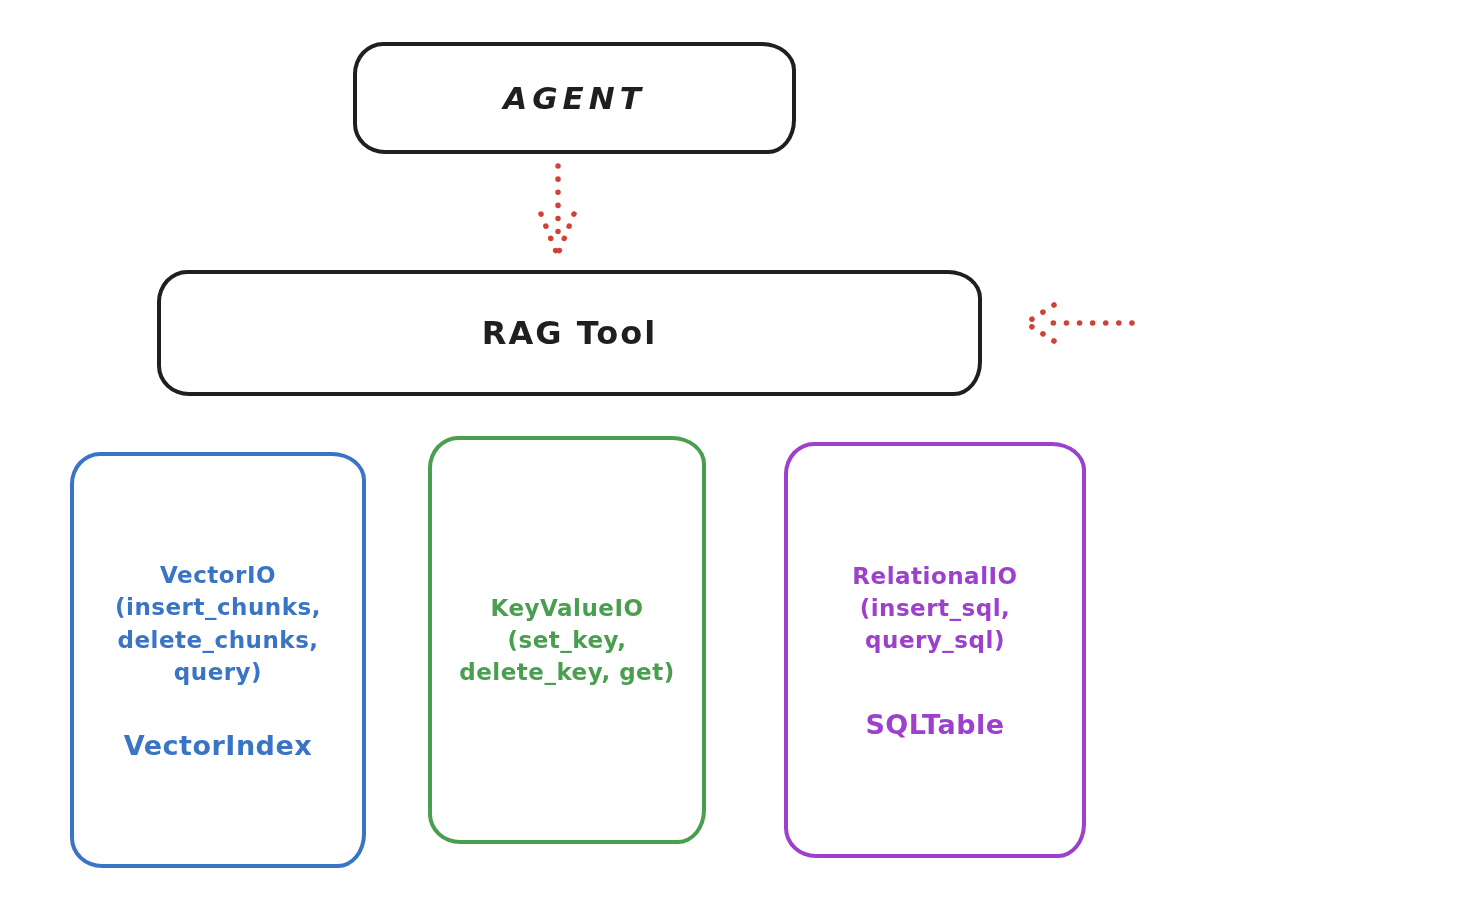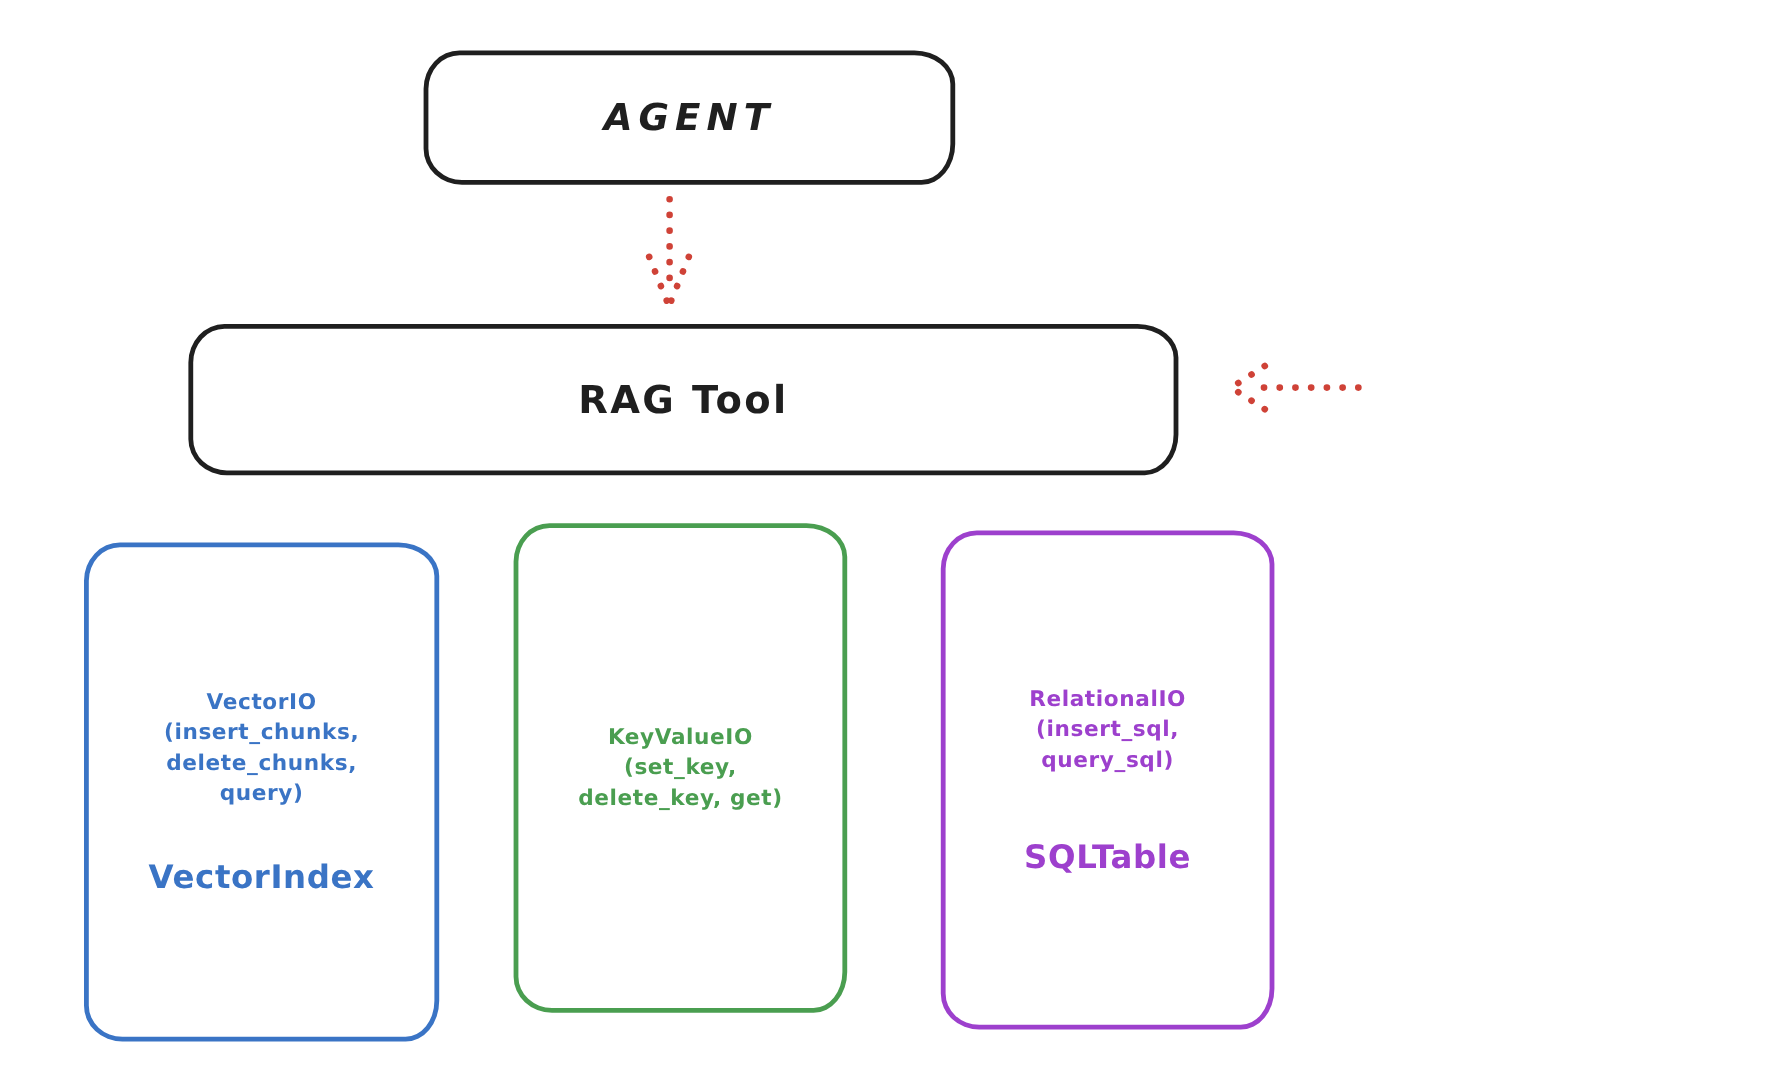--- a/index.html
+++ b/index.html
@@ -73,42 +73,42 @@
     display: flex;
     flex-direction: column;
     align-items: center;
     justify-content: center;
     text-align: center;
     border-width: 4px;
     border-style: solid;
     padding: 20px;
   }
   .backend .api {
-    font-size: 18px;
+    font-size: 23px;
     font-weight: 600;
     line-height: 1.4;
     white-space: pre-line;
     letter-spacing: 0.5px;
   }
   .backend .index {
     font-size: 27px;
     font-weight: 600;
     margin-top: 42px;
     letter-spacing: 0.5px;
   }
   .backend-vector {
     left: 70px; top: 452px; width: 296px; height: 416px;
     border-color: #3a74c5; color: #3a74c5;
   }
   .backend-keyvalue {
     left: 428px; top: 436px; width: 278px; height: 408px;
     border-color: #4a9e50; color: #4a9e50;
   }
   .backend-relational {
-    left: 784px; top: 442px; width: 278px; height: 416px;
+    left: 784px; top: 442px; width: 302px; height: 416px;
     border-color: #9d40cd; color: #9d40cd; gap: 11px;
   }
   .dotted {
     stroke: #cf4237;
     stroke-width: 5.5;
     stroke-linecap: round;
     fill: none;
     stroke-dasharray: 0.1 13;
   }
 </style>

